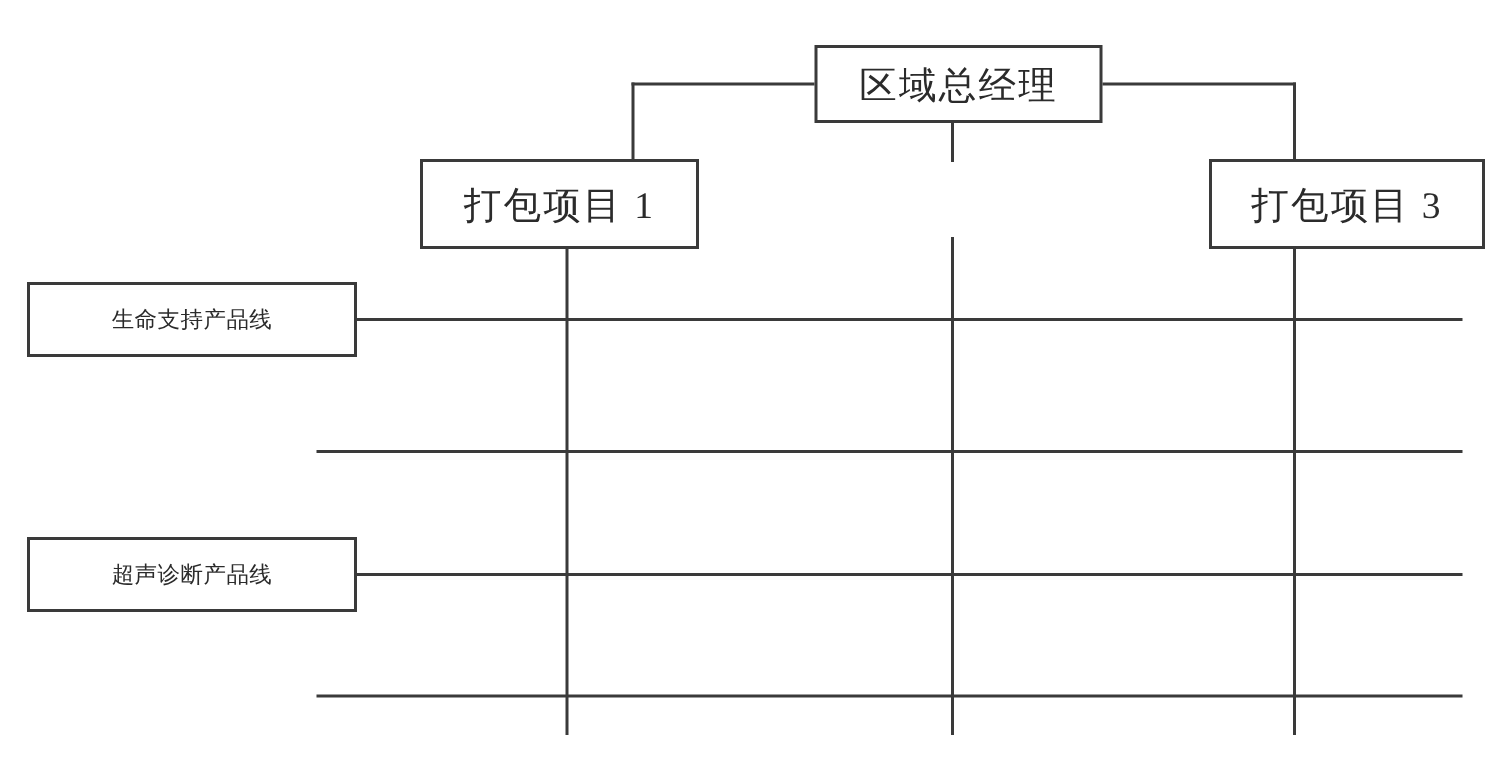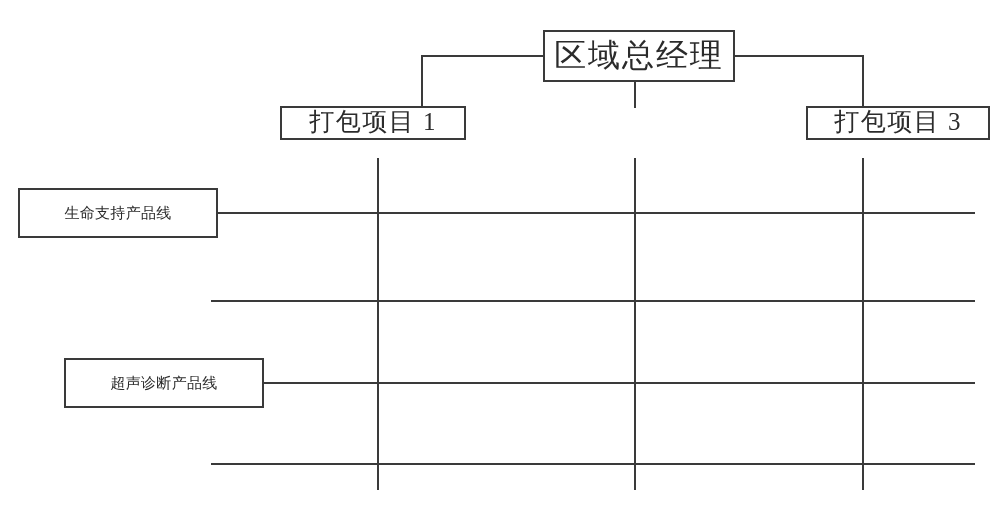--- a/index.html
+++ b/index.html
@@ -33,42 +33,42 @@
     letter-spacing: 0.06em;
   }
 
   
   .node-top {
     left: 543px;
     top: 30px;
     width: 192px;
     height: 52px;
   }
-  .node-top .node-label { font-size: 32px; }
+  .node-top .node-label { font-size: 25px; }
 
   
-  .node-project { top: 106px; height: 34px; align-items: flex-end; }
+  .node-project { top: 106px; height: 60px; }
   .node-project .node-label { font-size: 25px; }
   .node-project-1 { left: 280px; width: 186px; }
   .node-project-2 { left: 543px; width: 184px; }
   .node-project-3 { left: 806px; width: 184px; }
 
   
   .node-line {
     left: 18px;
-    width: 200px;
+    width: 220px;
     height: 50px;
   }
   .node-line .node-label {
     font-size: 15px;
     letter-spacing: 0.02em;
   }
   .node-line-1 { top: 188px; }
   .node-line-2 { top: 276px; }
-  .node-line-3 { top: 358px; margin-left: 46px; }
+  .node-line-3 { top: 358px; }
   .node-line-4 { top: 439px; }
 
   
   .conn {
     position: absolute;
     background: #3a3a3a;
     z-index: 1;
   }
   .conn-h { height: 2px; }
   .conn-v { width: 2px; }

